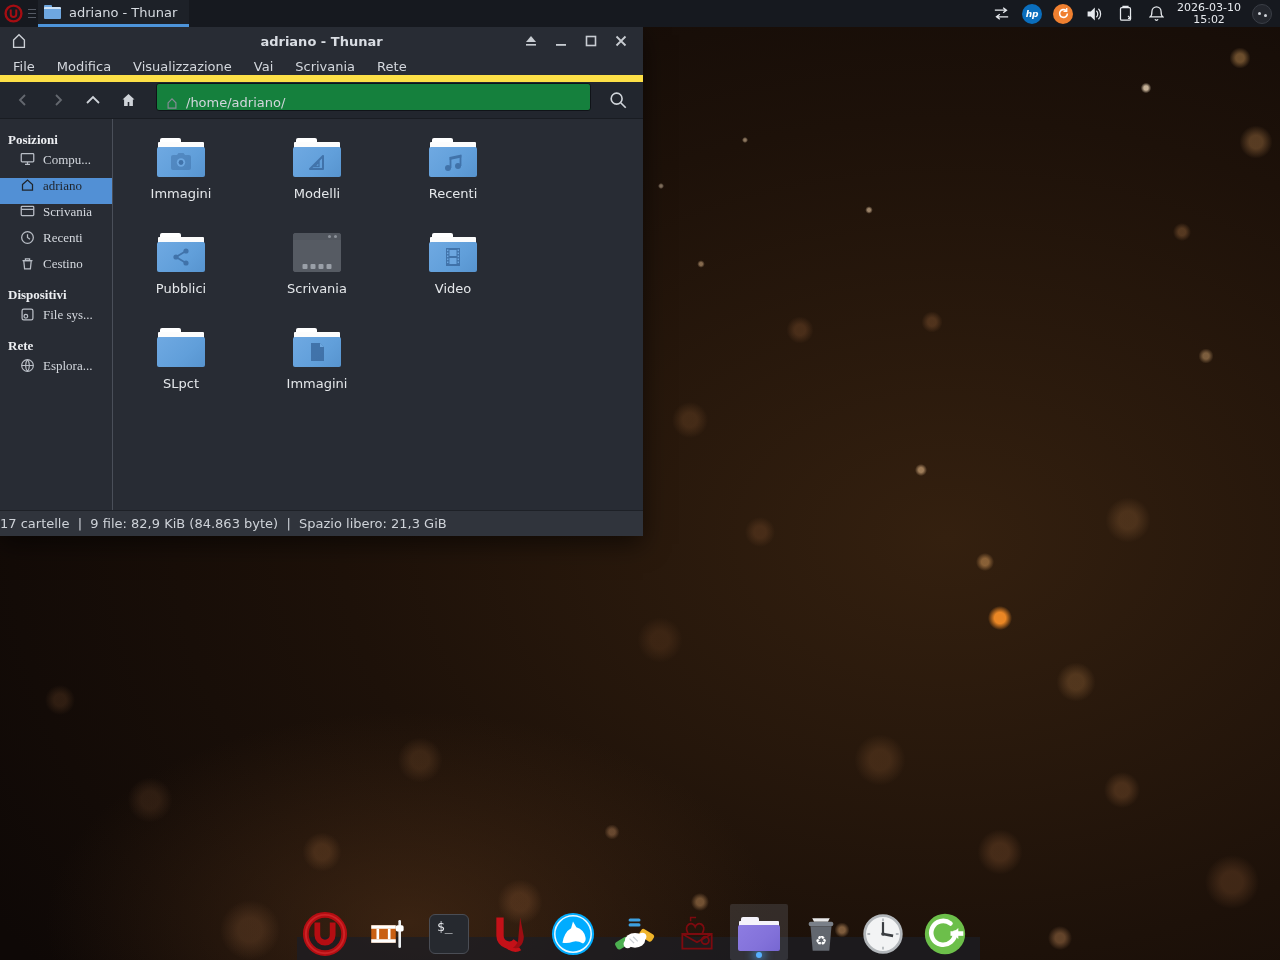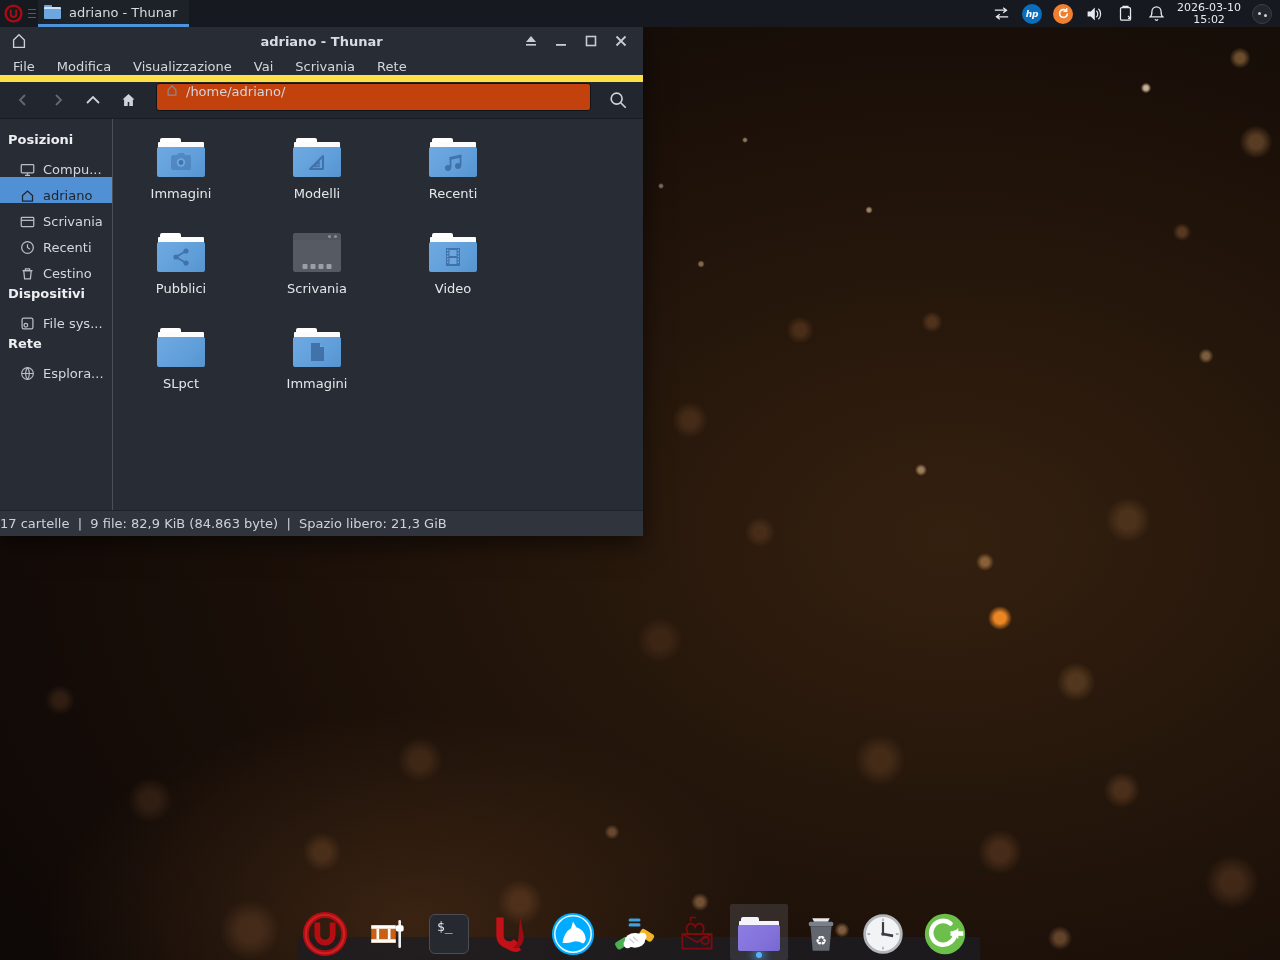--- a/index.html
+++ b/index.html
@@ -89,30 +89,30 @@
   .titlebar .win-title { position:absolute; left:0; right:0; text-align:center; font-weight:bold; color:#d9dde3; }
   .title-home-icon { width:18px; height:18px; z-index:2; }
   .win-buttons { margin-left:auto; display:flex; gap:6px; z-index:2; }
   .win-btn { width:24px; height:22px; display:flex; align-items:center; justify-content:center; color:#c8ccd2; }
   .menubar { height:27px; display:flex; align-items:flex-start; padding-left:2px; border-bottom:7px solid #fde047; }
   .menu-item { padding:4px 11px; color:#d3d7dd; }
   .toolbar { height:37px; background:#22262e; display:flex; align-items:center; padding:0 8px; border-bottom:1px solid #191c22; }
   .nav-btn { width:30px; height:28px; display:flex; align-items:center; justify-content:center; margin-right:5px; }
   .nav-btn.disabled svg { opacity:.38; }
   .pathbar {
-    flex:1; height:28px; margin:0 10px 7px 8px; background:#c2410c;
+    flex:1; height:28px; margin:0 10px 7px 8px; background:#15803d;
     border:1px solid #101318; border-radius:3px;
-    display:flex; align-items:flex-start; padding:0 8px; gap:7px; color:#d2d6dc;
+    display:flex; align-items:flex-end; padding:0 8px; gap:7px; color:#d2d6dc;
   }
   .search-btn { width:34px; height:28px; display:flex; align-items:center; justify-content:center; }
 
   .win-body { flex:1; display:flex; min-height:0; }
-  .sidebar { width:113px; border-right:1px solid #4a4f59; padding-top:8px; overflow:hidden; }
+  .sidebar { width:113px; border-right:1px solid #4a4f59; padding-top:8px; overflow:hidden;font-family:Liberation Serif, serif; }
   .side-header { font-weight:bold; color:#eceef1; padding:5px 8px 4px 8px; white-space:nowrap; }
-  .side-item { display:flex; align-items:flex-end; gap:8px; height:26px; padding-left:20px; color:#d4d8de; white-space:nowrap; }
+  .side-item { display:flex; align-items:flex-start; gap:8px; height:26px; padding-left:20px; color:#d4d8de; white-space:nowrap; }
   .side-item.selected { background:#5290d5; color:#1f242b; }
   .side-item svg { flex:none; }
 
   .main-area { flex:1; position:relative; padding-top:7px; }
   .files-grid { display:grid; grid-template-columns:repeat(3,136px); grid-auto-rows:95px; }
   .file-item { display:flex; flex-direction:column; align-items:center; justify-content:flex-start; padding-top:12px; }
   .file-label { margin-top:9px; color:#e4e7ea; }
 
   
   .folder { position:relative; width:48px; height:39px; flex:none; }

